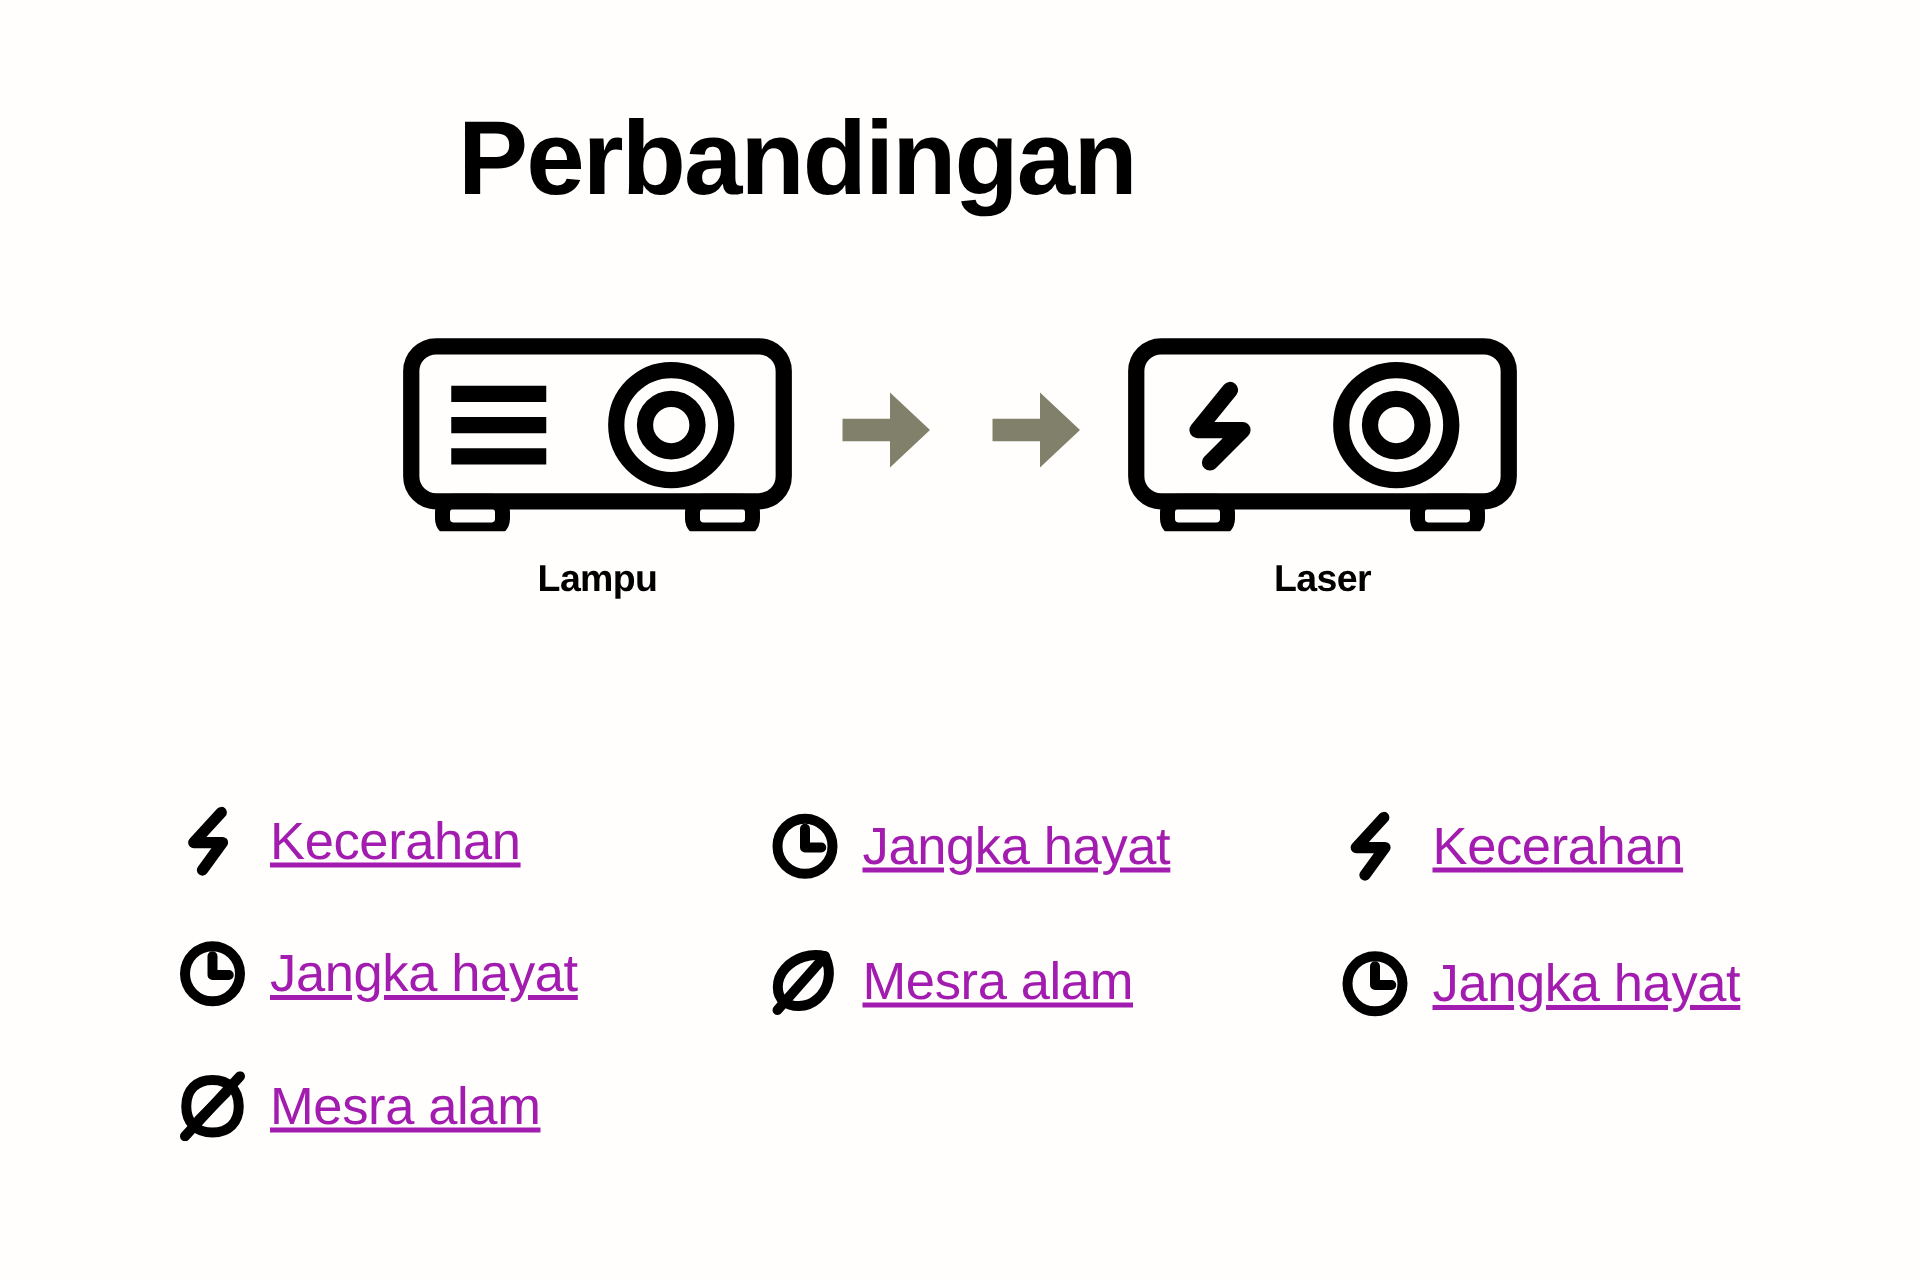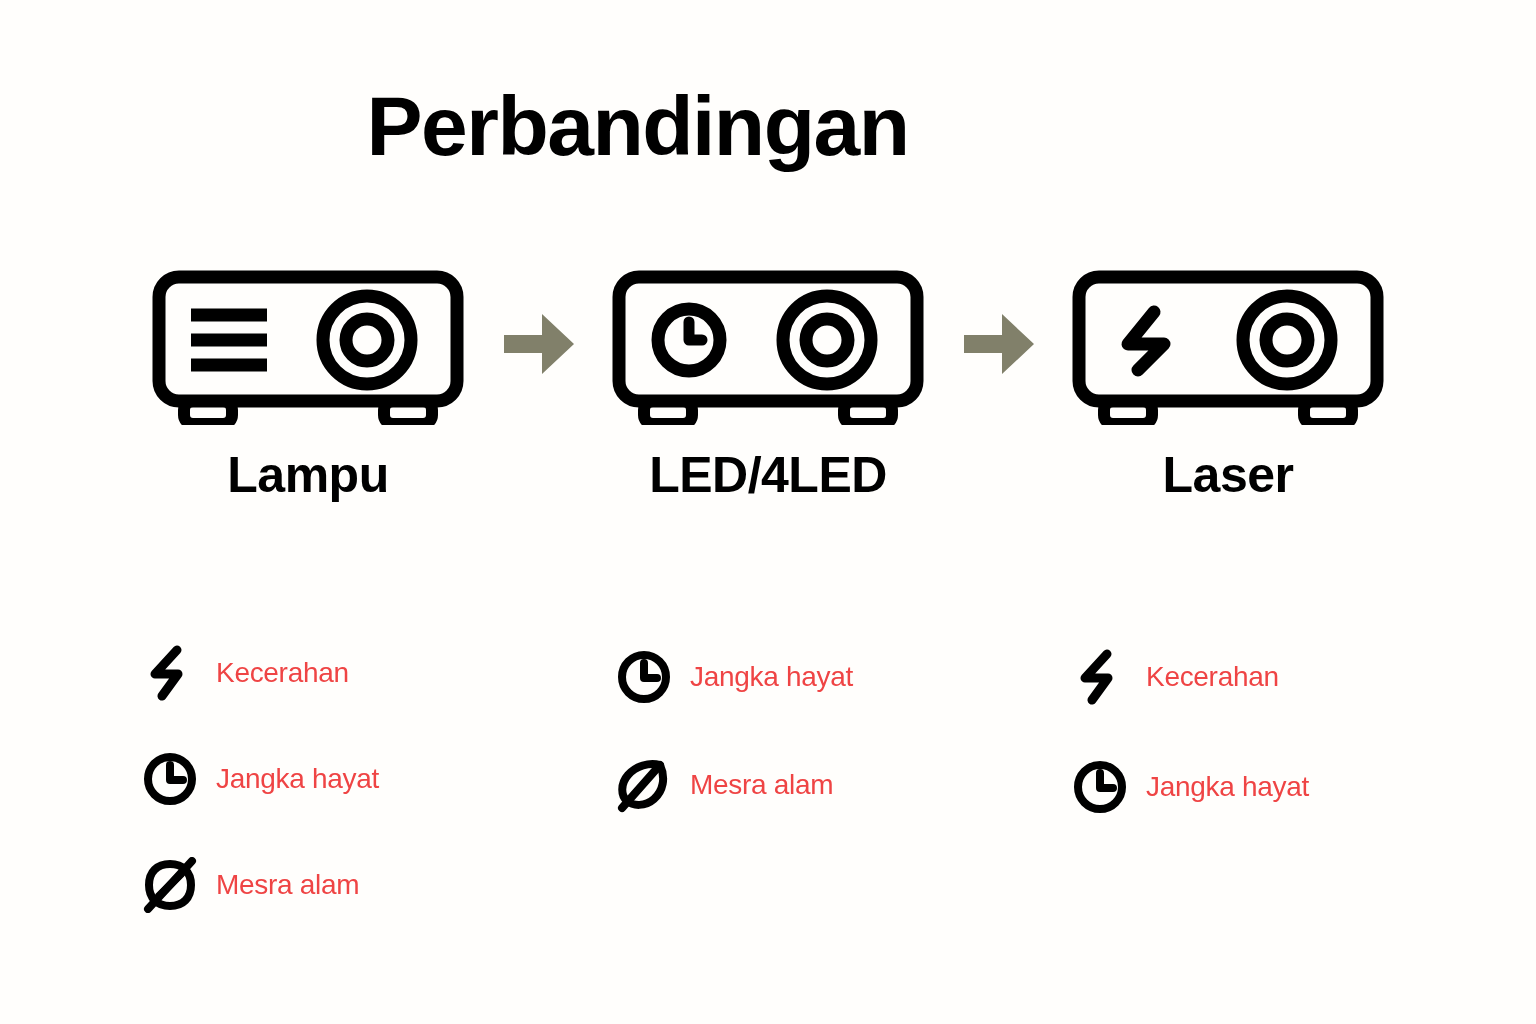--- a/index.html
+++ b/index.html
@@ -73,21 +73,21 @@
     align-items: center;
     justify-content: center;
   }
 
   .proj-svg { display: block; }
   .arrow-svg { display: block; }
 
   .col-label {
     margin-top: 22px;
     text-align: center;
-    font-size: 50px;
+    font-size: 30px;
     line-height: 1.08;
     font-weight: 700;
     letter-spacing: -0.5px;
     color: #000000;
     max-width: 330px;
   }
 
   
   .features {
     position: absolute;
@@ -127,25 +127,26 @@
   .feature .ficon {
     width: 56px;
     height: 56px;
     flex: 0 0 auto;
     display: flex;
     align-items: center;
     justify-content: center;
   }
   .feature .ficon svg { display: block; }
   .feature .flabel {
-    font-size: 28px;
+    font-size: 42px;
     line-height: 1;
     font-weight: 400;
     letter-spacing: -0.3px;
-    color: #ef4444;
+    color: #a21caf;
+    text-decoration: underline;
   }
 
   
   .fcol.c2 .feature:nth-child(1) { margin-top: 4px; }
   .fcol.c3 .feature:nth-child(1) { margin-top: 4px; }
   .fcol.c3 .feature:nth-child(2) { margin-top: 4px; }
   .fcol.c2 .feature:nth-child(2) { margin-top: 2px; }
 </style>
 </head>
 <body>
@@ -173,36 +174,20 @@
         <div>Lampu</div>
       </div>
     </div>
 
     <div class="arrow-cell">
       <svg class="arrow-svg" width="84" height="84" viewBox="0 0 84 84" xmlns="http://www.w3.org/2000/svg">
         <path d="M8 33 L46 33 L46 12 L78 42 L46 72 L46 51 L8 51 Z" fill="#81806a"></path>
       </svg>
     </div>
 
-    <div class="col">
-      <div class="proj-wrap">
-        <svg class="proj-svg" width="312" height="155" viewBox="0 0 312 155" fill="none" xmlns="http://www.w3.org/2000/svg">
-          <rect x="7" y="7" width="298" height="124" rx="20" ry="20" stroke="#000" stroke-width="13"></rect>
-          <rect x="32" y="131" width="48" height="23" rx="9" ry="9" stroke="#000" stroke-width="12"></rect>
-          <rect x="232" y="131" width="48" height="23" rx="9" ry="9" stroke="#000" stroke-width="12"></rect>
-          <circle cx="77" cy="70" r="31" stroke="#000" stroke-width="13"></circle>
-          <path d="M77 52 L77 70 L90 70" stroke="#000" stroke-width="11" stroke-linecap="round" stroke-linejoin="round" fill="none"></path>
-          <circle cx="215" cy="70" r="44" stroke="#000" stroke-width="13"></circle>
-          <circle cx="215" cy="70" r="21" stroke="#000" stroke-width="13"></circle>
-        </svg>
-      </div>
-      <div class="col-label">
-        <div>LED/4LED</div>
-      </div>
-    </div>
 
     <div class="arrow-cell">
       <svg class="arrow-svg" width="84" height="84" viewBox="0 0 84 84" xmlns="http://www.w3.org/2000/svg">
         <path d="M8 33 L46 33 L46 12 L78 42 L46 72 L46 51 L8 51 Z" fill="#81806a"></path>
       </svg>
     </div>
 
     <div class="col">
       <div class="proj-wrap">
         <svg class="proj-svg" width="312" height="155" viewBox="0 0 312 155" fill="none" xmlns="http://www.w3.org/2000/svg">

